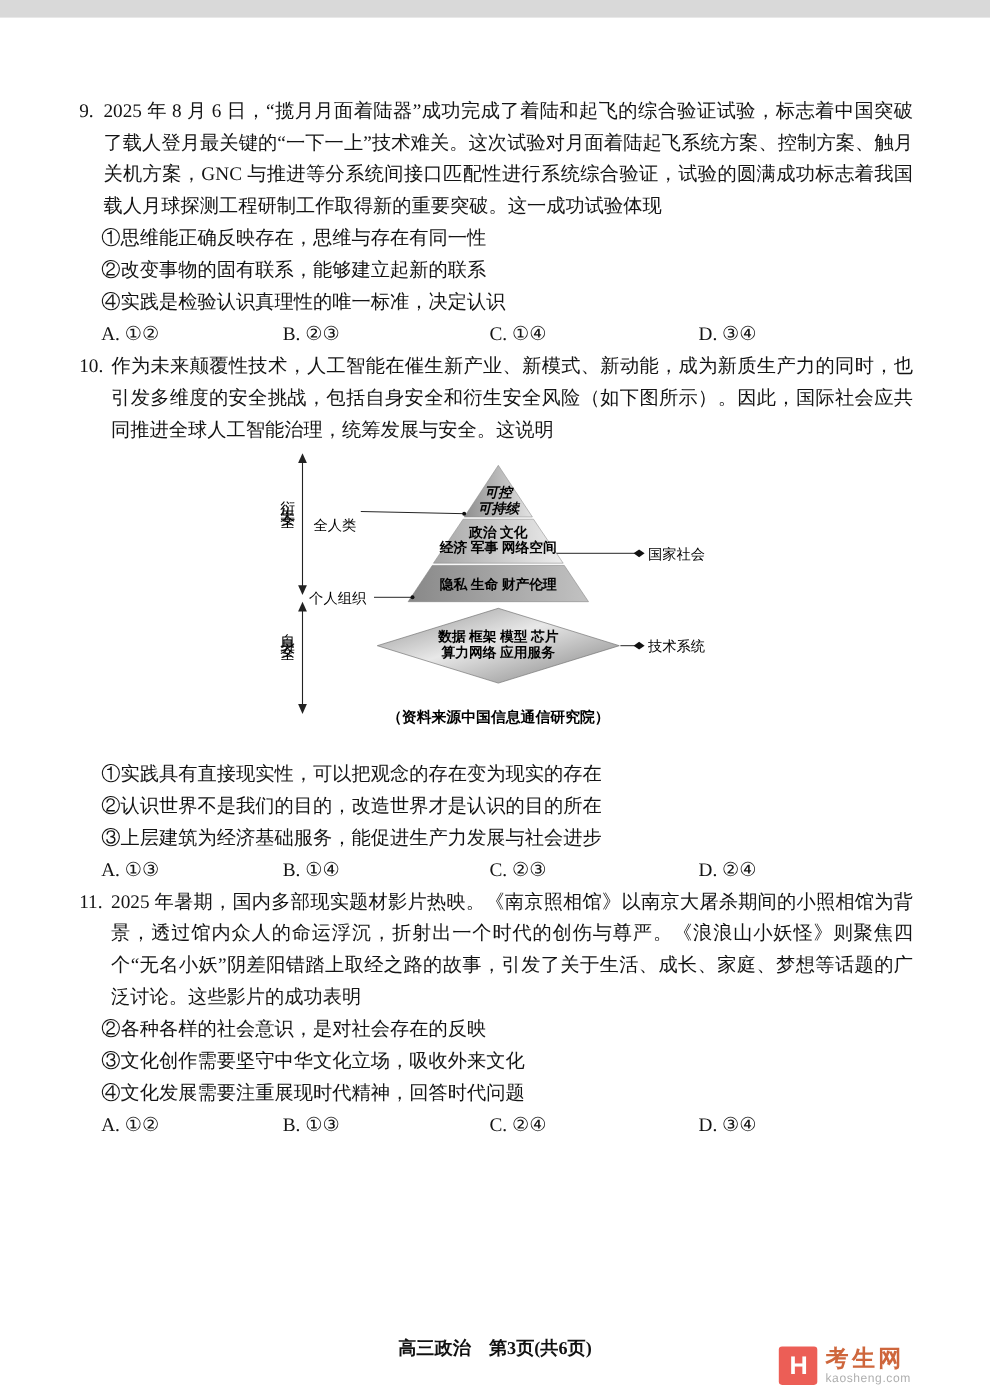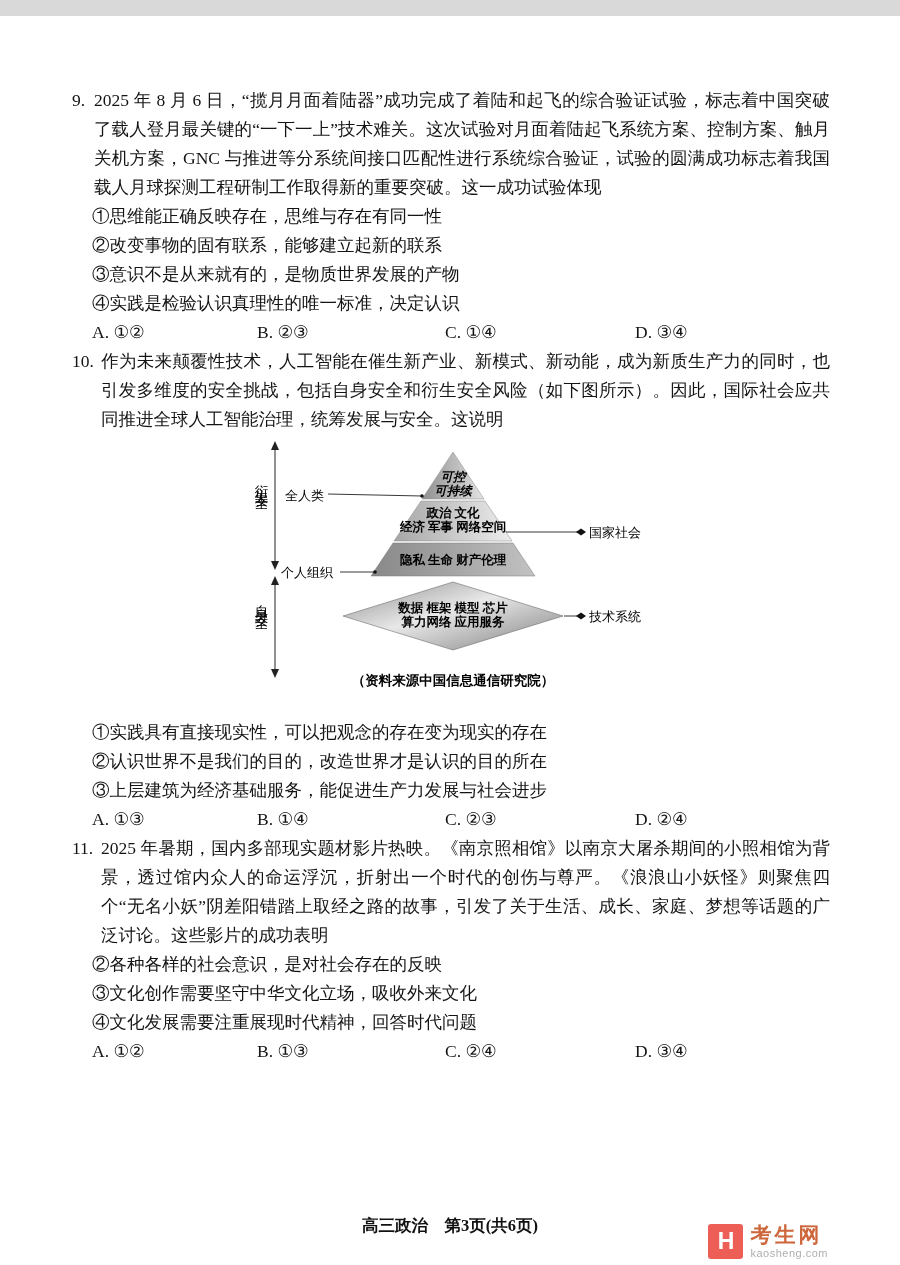--- a/index.html
+++ b/index.html
@@ -41,21 +41,20 @@
 </head>
 <body>
 
 <div class="page">
 
   <section class="question" style="--hang:22px">
     <p class="q-stem"><span class="q-num">9.</span><span>2025 年 8 月 6 日，“揽月月面着陆器”成功完成了着陆和起飞的综合验证试验，标志着中国突破了载人登月最关键的“一下一上”技术难关。这次试验对月面着陆起飞系统方案、控制方案、触月关机方案，GNC 与推进等分系统间接口匹配性进行系统综合验证，试验的圆满成功标志着我国载人月球探测工程研制工作取得新的重要突破。这一成功试验体现</span></p>
     <div class="statements">
       <div class="statement">①思维能正确反映存在，思维与存在有同一性</div>
       <div class="statement">②改变事物的固有联系，能够建立起新的联系</div>
-      <div class="statement">③意识不是从来就有的，是物质世界发展的产物</div>
       <div class="statement">④实践是检验认识真理性的唯一标准，决定认识</div>
     </div>
     <div class="options">
       <span>A. ①②</span>
       <span>B. ②③</span>
       <span>C. ①④</span>
       <span>D. ③④</span>
     </div>
   </section>
 
@@ -102,21 +101,21 @@
         <circle cx="127" cy="136" r="1.8" fill="#111"></circle>
         <line x1="258" y1="96" x2="334" y2="96" stroke="#222" stroke-width="0.9"></line>
         <polygon points="338,96 333,92.5 328,96 333,99.5" fill="#111"></polygon>
         <line x1="316" y1="180" x2="334" y2="180" stroke="#222" stroke-width="0.9"></line>
         <polygon points="338,180 333,176.5 328,180 333,183.5" fill="#111"></polygon>
       </svg>
 
       <div class="lbl vert" style="left:4px;  top:38px;">衍生安全</div>
       <div class="lbl vert" style="left:4px;  top:158px;">自身安全</div>
 
-      <div class="lbl" style="left:37px;  top:51px;">全人类</div>
+      <div class="lbl" style="left:37px;  top:62px;">全人类</div>
       <div class="lbl" style="left:33px;  top:128px;">个人组织</div>
       <div class="lbl" style="left:341px; top:88px;">国家社会</div>
       <div class="lbl" style="left:341px; top:172px;">技术系统</div>
 
       <div class="lbl pyr" style="left:155px; top:34px;  width:100px;font-style:italic;">
         <div>可控</div>
         <div>可持续</div>
       </div>
       <div class="lbl pyr" style="left:130px; top:70px;  width:150px;">
         <div>政治  文化</div>

